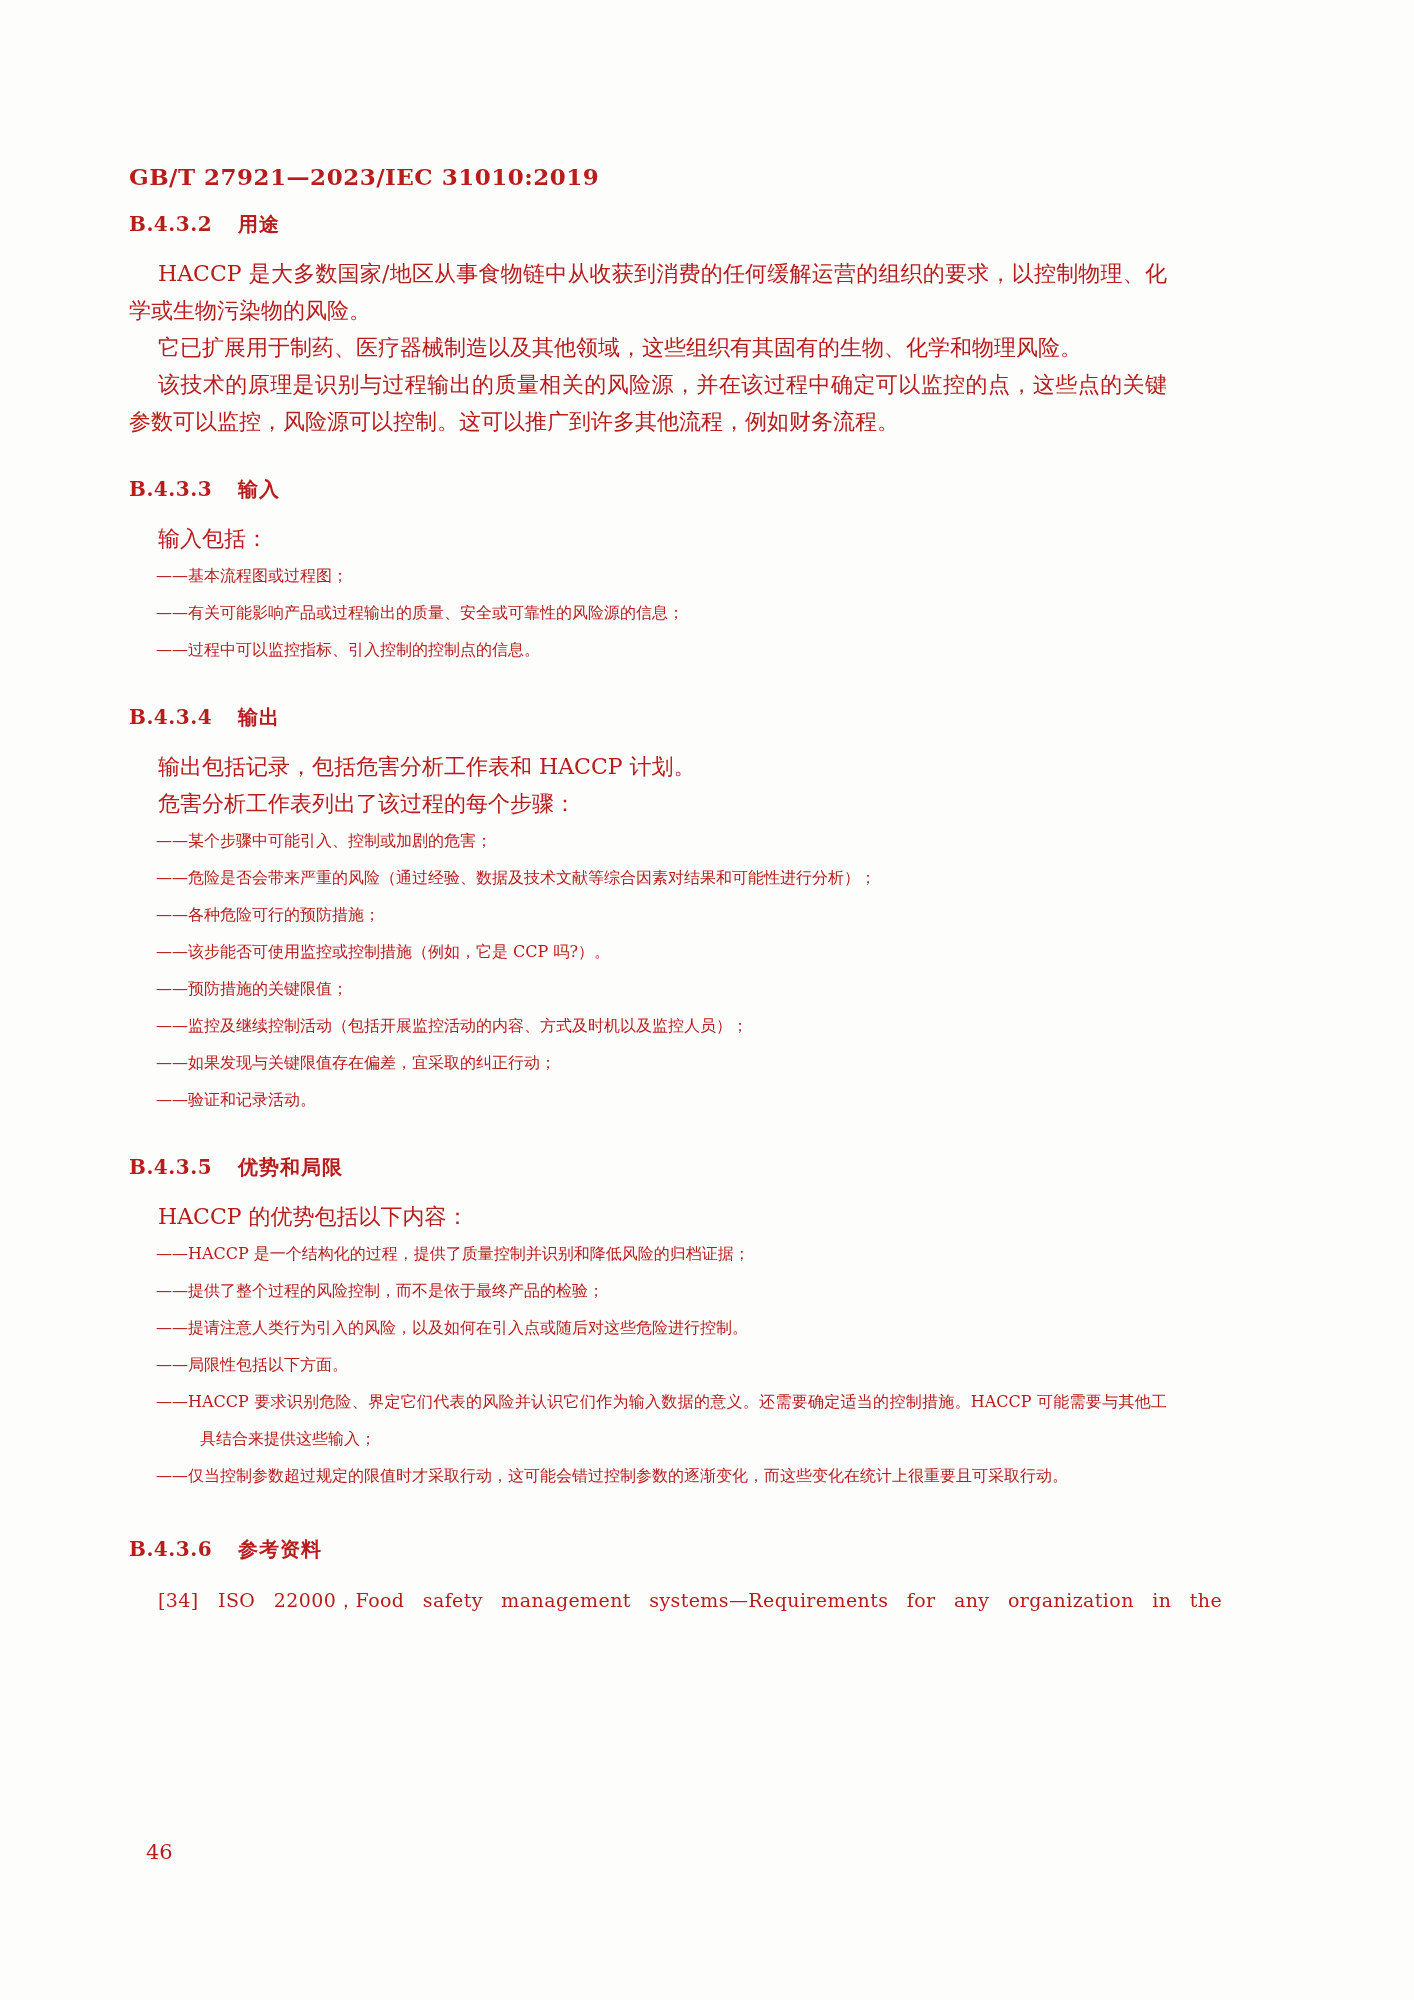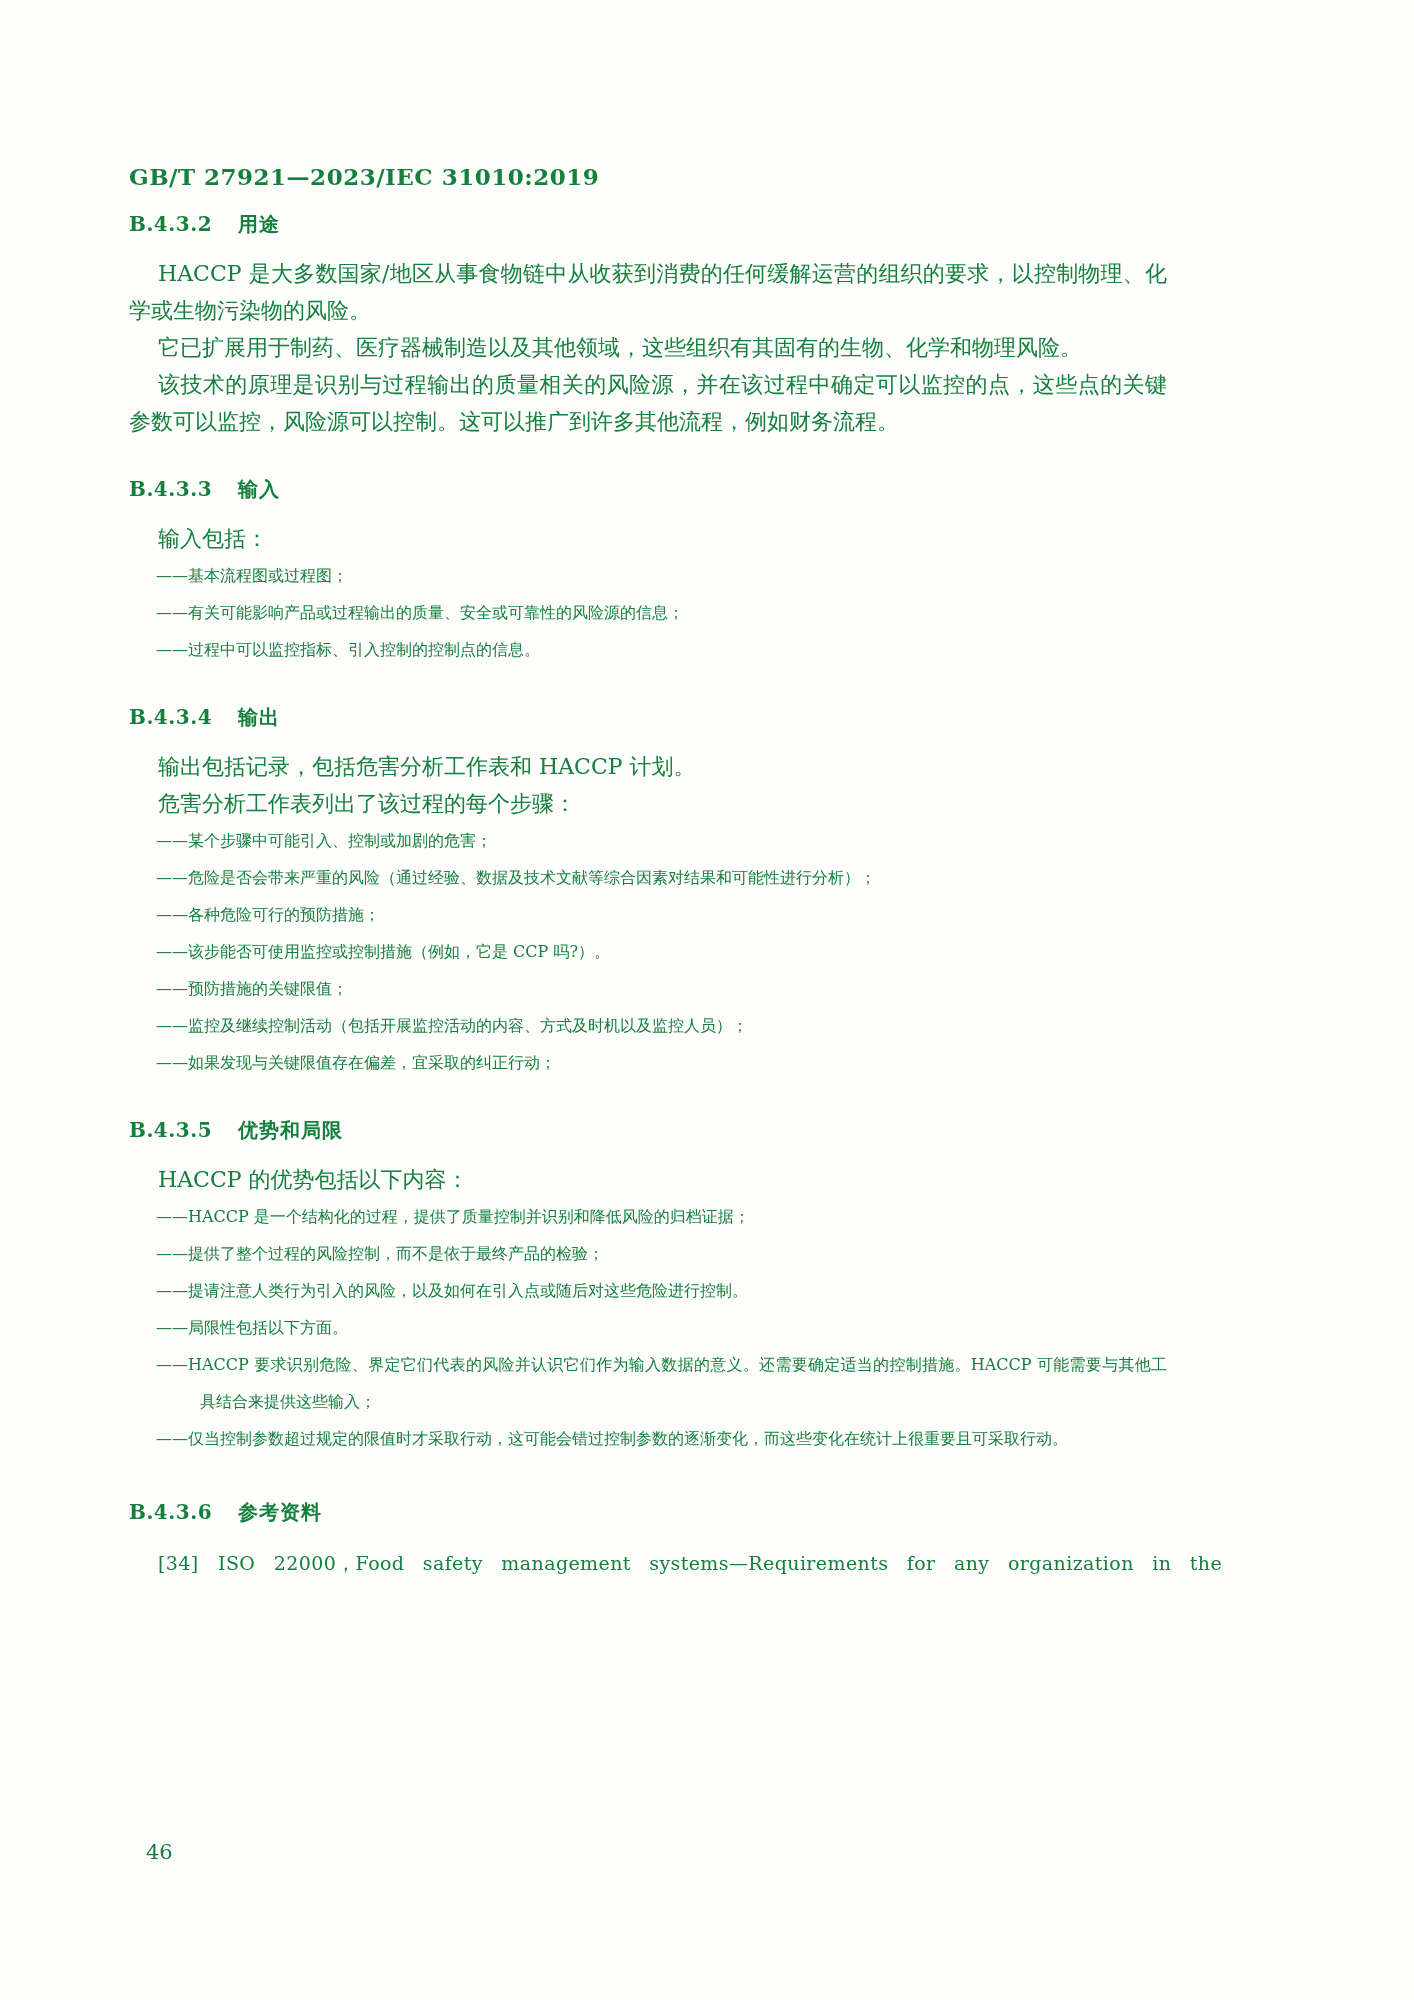--- a/index.html
+++ b/index.html
@@ -1,21 +1,21 @@
 <!DOCTYPE html>
 <html lang="zh"><head>
 <meta charset="utf-8">
 <style>
   html,body{margin:0;padding:0;background:#ffffff;}
   .page{
     position:relative;
     width:1414px;height:2000px;
     background:#fdfdfc;
     font-family:"DejaVu Serif", serif;
-    color:#15803d;
+    color:#b91c1c;
     overflow:hidden;
   }
   .content{
     position:absolute;
     left:129px; top:163px;
     width:1038px;
   }
   .running-header{
     font-size:23px;
     font-weight:bold;
@@ -109,20 +109,21 @@
       </h3>
       <p class="para">输出包括记录，包括危害分析工作表和 HACCP 计划。</p>
       <p class="para">危害分析工作表列出了该过程的每个步骤：</p>
       <div class="li">——某个步骤中可能引入、控制或加剧的危害；</div>
       <div class="li">——危险是否会带来严重的风险（通过经验、数据及技术文献等综合因素对结果和可能性进行分析）；</div>
       <div class="li">——各种危险可行的预防措施；</div>
       <div class="li">——该步能否可使用监控或控制措施（例如，它是 CCP 吗?）。</div>
       <div class="li">——预防措施的关键限值；</div>
       <div class="li">——监控及继续控制活动（包括开展监控活动的内容、方式及时机以及监控人员）；</div>
       <div class="li">——如果发现与关键限值存在偏差，宜采取的纠正行动；</div>
+      <div class="li">——验证和记录活动。</div>
     </section>
 
     <section>
       <h3 class="sec-h">
         <span class="sec-num">B.4.3.5</span>
         <span class="sec-title">优势和局限</span>
       </h3>
       <p class="para">HACCP 的优势包括以下内容：</p>
       <div class="li">——HACCP 是一个结构化的过程，提供了质量控制并识别和降低风险的归档证据；</div>
       <div class="li">——提供了整个过程的风险控制，而不是依于最终产品的检验；</div>

